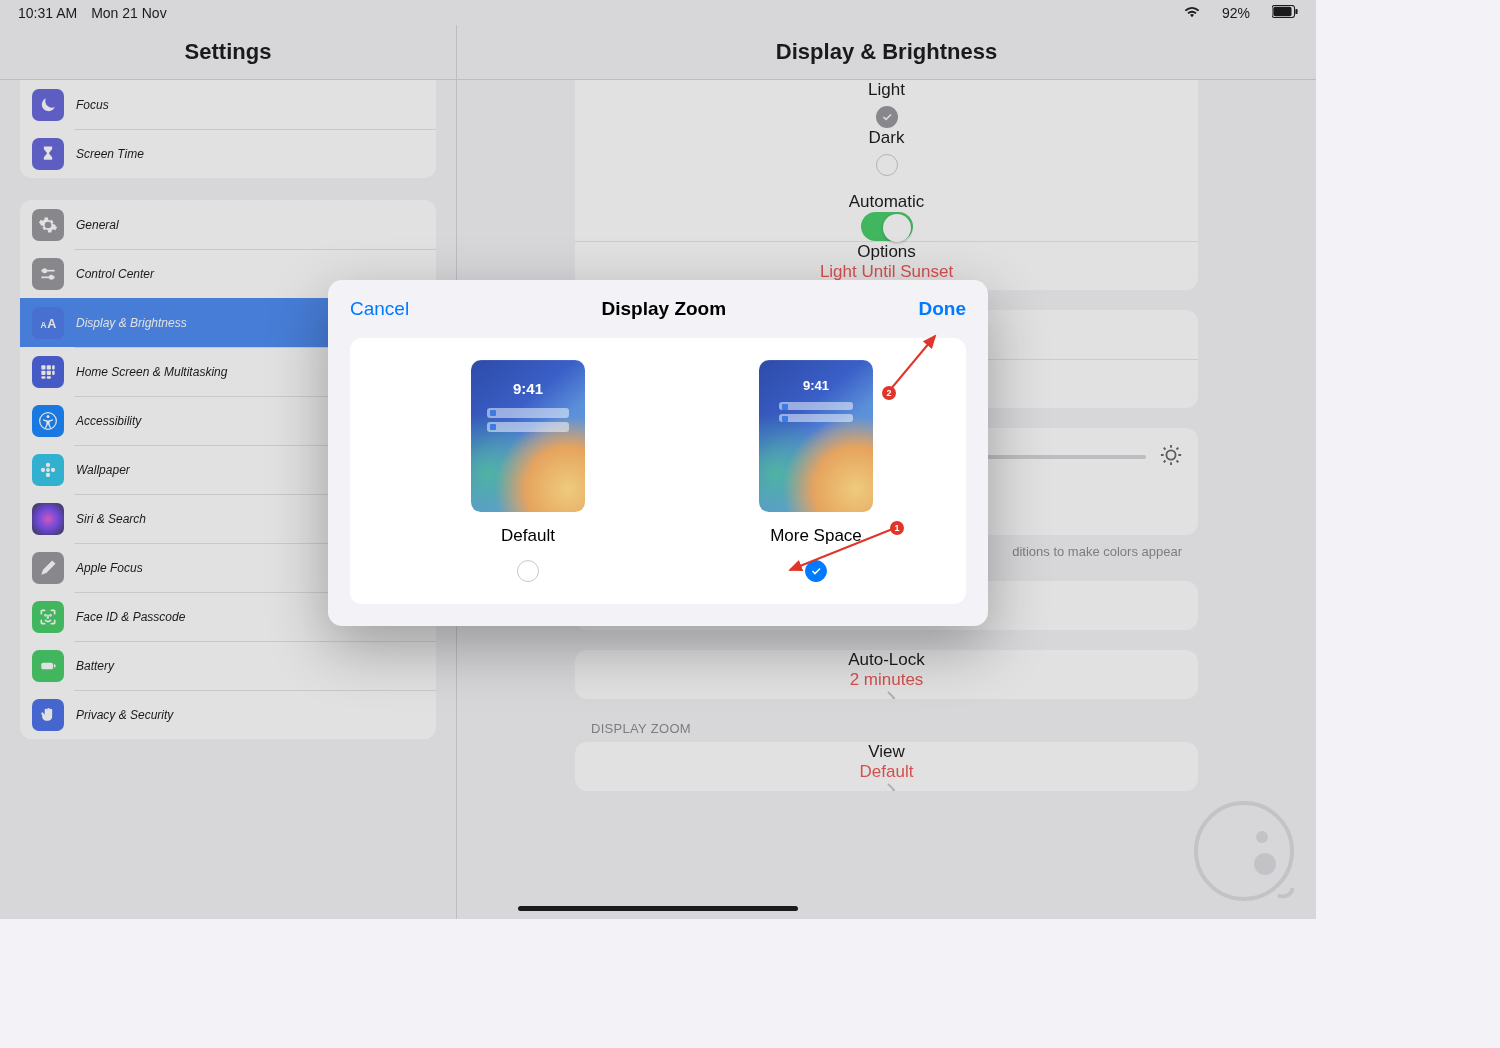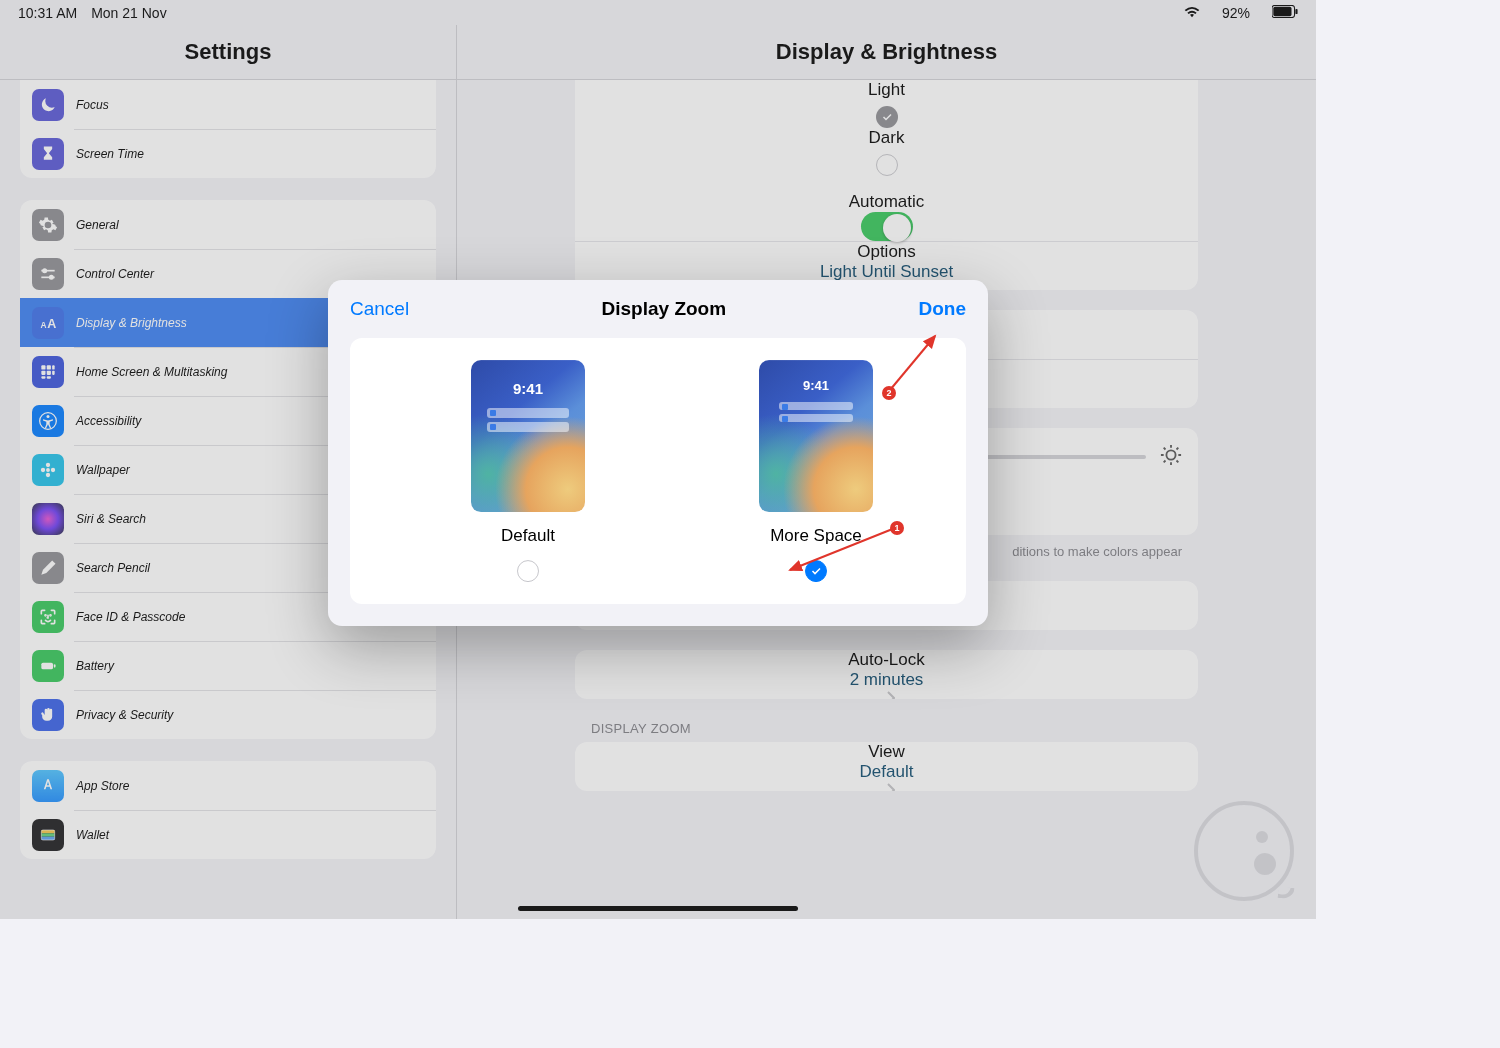--- a/index.html
+++ b/index.html
@@ -30,21 +30,21 @@
 .row .icon { width: 32px; height: 32px; border-radius: 7px; display: flex; align-items: center; justify-content: center; flex-shrink: 0; margin-right: 12px; }
 .row .icon svg { width: 20px; height: 20px; }
 .row-label { font-size: 12px; font-style: italic; }
 
 
 .main-scroll { overflow-y: auto; flex: 1; padding: 0 118px 40px; }
 .card { background: #fff; border-radius: 12px; overflow: hidden; margin-top: 20px; }
 .cell { display: flex; align-items: center; height: 49px; padding: 0 16px; font-size: 17px; flex-direction: column; }
 .cell + .cell { border-top: 1px solid #e5e5ea; }
 .cell .spacer { flex: 1; }
-.cell .value { color: #0c4a6e; }
+.cell .value { color: #ef4444; }
 .chevron { margin-left: 8px; color: #c4c4c8; }
 .chevron svg { width: 8px; height: 14px; }
 .section-header { font-size: 13px; letter-spacing: 0.3px; color: #7f7f85; text-transform: uppercase; padding: 22px 16px 6px; }
 .section-footer { font-size: 13px; color: #7f7f85; padding: 8px 16px 0; line-height: 1.4; }
 
 
 .appearance { display: flex; padding: 0 0 16px; flex-direction: column; }
 .appearance-opt { flex: 1; display: flex; flex-direction: column; align-items: center; gap: 6px; }
 .appearance-opt .label { font-size: 17px; }
 .check-circle { width: 22px; height: 22px; border-radius: 50%; background: #d1d1d6; display: flex; align-items: center; justify-content: center; color: #fff; }
@@ -226,21 +226,21 @@
         <div class="row">
           <div class="icon" style="background:radial-gradient(circle,#e84fd1 0%,#6d3df5 45%,#22253a 100%)"></div>
           <span class="row-label">Siri &amp; Search</span>
         </div>
         <div class="row">
           <div class="icon" style="background:#8e8e93">
             <svg viewBox="0 0 24 24" fill="#fff">
                 <path d="M4 20l2-6L17 3l4 4L10 18l-6 2z"></path>
               </svg>
           </div>
-          <span class="row-label">Search Pencil</span>
+          <span class="row-label">Apple Focus</span>
         </div>
         <div class="row">
           <div class="icon" style="background:#34c759">
             <svg viewBox="0 0 24 24" fill="none" stroke="#fff" stroke-width="2" stroke-linecap="round">
                 <path d="M4 8V5a1 1 0 0 1 1-1h3M20 8V5a1 1 0 0 0-1-1h-3M4 16v3a1 1 0 0 0 1 1h3M20 16v3a1 1 0 0 1-1 1h-3"></path>
                 <circle cx="9" cy="10" r="0.6" fill="#fff"></circle>
                 <circle cx="15" cy="10" r="0.6" fill="#fff"></circle>
                 <path d="M12 10v3h-1M9 16s1.5 1.5 3 1.5S15 16 15 16"></path>
               </svg>
           </div>
@@ -258,41 +258,20 @@
         <div class="row">
           <div class="icon" style="background:#3861e8">
             <svg viewBox="0 0 24 24" fill="#fff">
                 <path d="M8 12V6a1.5 1.5 0 0 1 3 0v5V5a1.5 1.5 0 0 1 3 0v6V6a1.5 1.5 0 0 1 3 0v8a5 5 0 0 1-5 5h-2a5 5 0 0 1-5-5v-2l-1-1a1.5 1.5 0 0 1 2-2z"></path>
               </svg>
           </div>
           <span class="row-label">Privacy &amp; Security</span>
         </div>
       </div>
 
-      <div class="group">
-        <div class="row">
-          <div class="icon" style="background:linear-gradient(#4cc2ff,#1e8fff)">
-             <svg viewBox="0 0 24 24" fill="#fff">
-                <path d="M11 4l2 0 4 12h-2l-1-3h-4l-1 3H7zM10.6 11h2.8L12 6.5z"></path>
-              </svg>
-          </div>
-          <span class="row-label">App Store</span>
-        </div>
-        <div class="row">
-          <div class="icon" style="background:#1c1c1e">
-            <svg viewBox="0 0 24 24">
-                <rect x="4" y="6" width="16" height="4" fill="#f6c64a"></rect>
-                <rect x="4" y="10" width="16" height="4" fill="#5fd27a"></rect>
-                <rect x="4" y="14" width="16" height="4" fill="#5aa0f2"></rect>
-                <rect x="4" y="6" width="16" height="12" rx="2" fill="none" stroke="#fff" stroke-width="0.7"></rect>
-              </svg>
-          </div>
-          <span class="row-label">Wallet</span>
-        </div>
-      </div>
     </div>
   </div>
 
   <div class="main">
     <div class="pane-title">Display &amp; Brightness</div>
     <div class="main-scroll">
       <div class="card" style="margin-top:0; border-top-left-radius:0;border-top-right-radius:0;">
         <div class="appearance">
           <div class="appearance-opt">
             <span class="label">Light</span>

